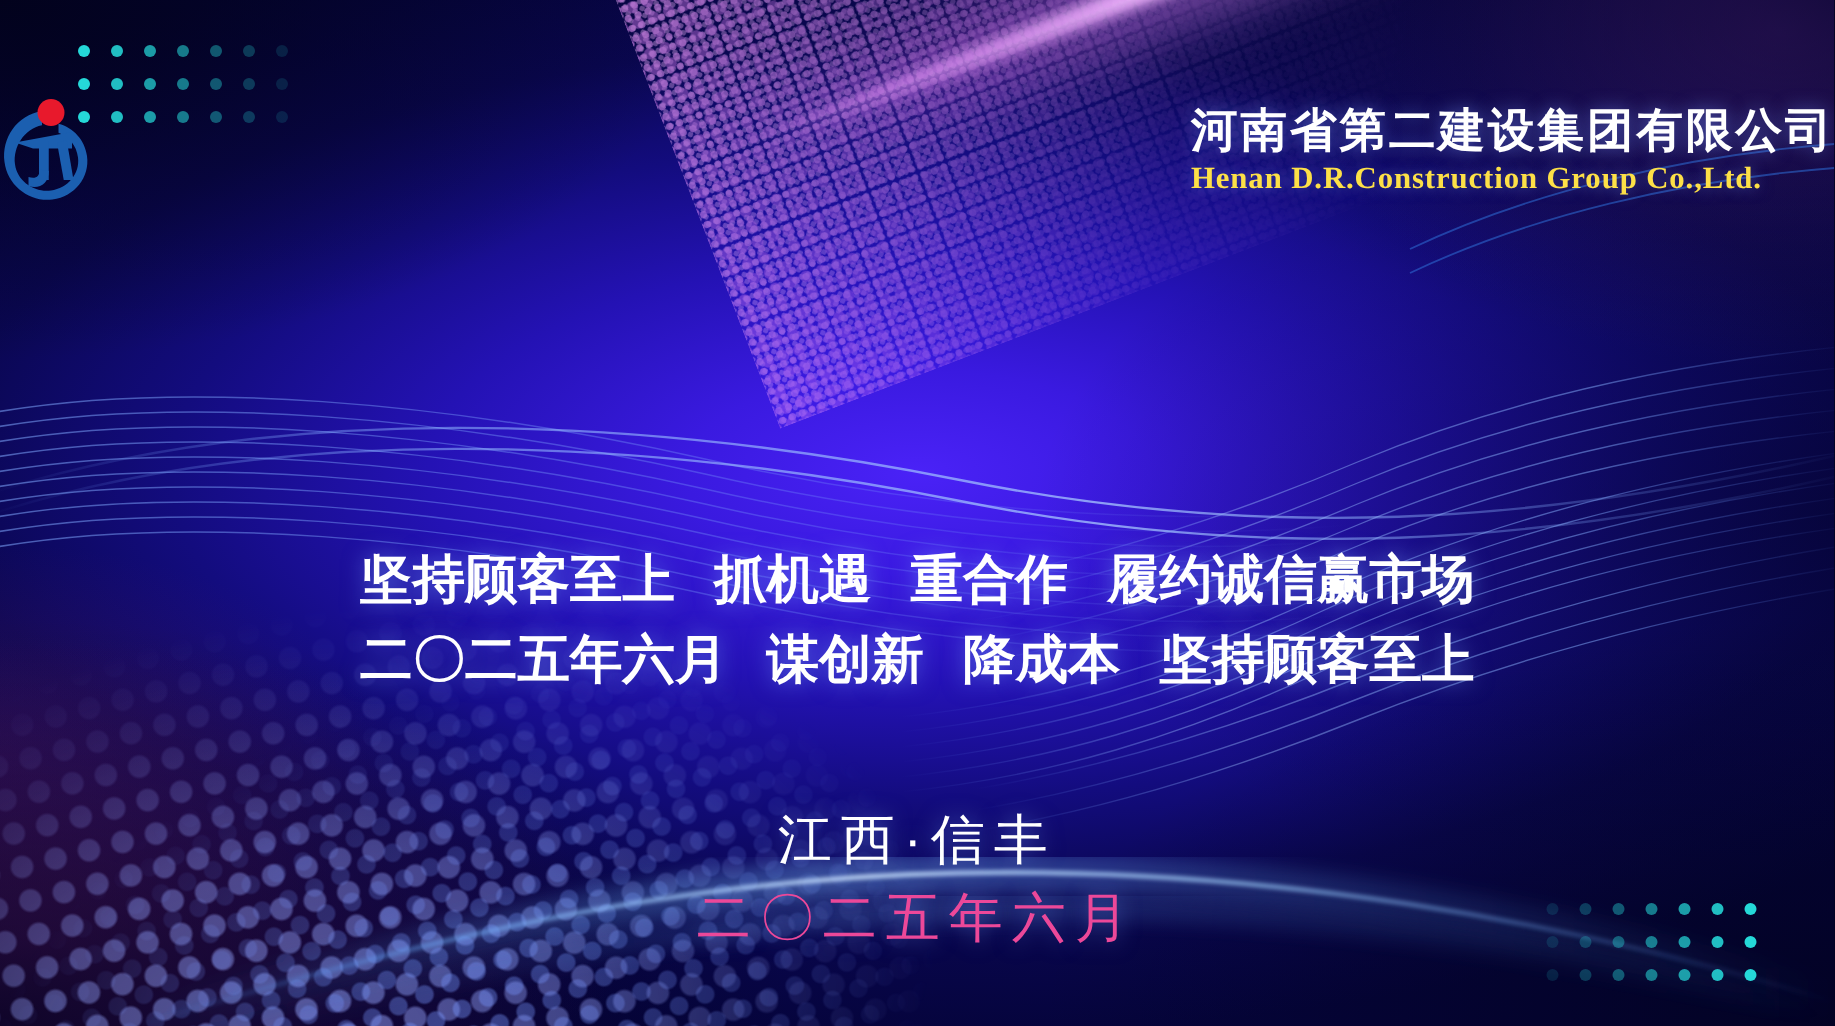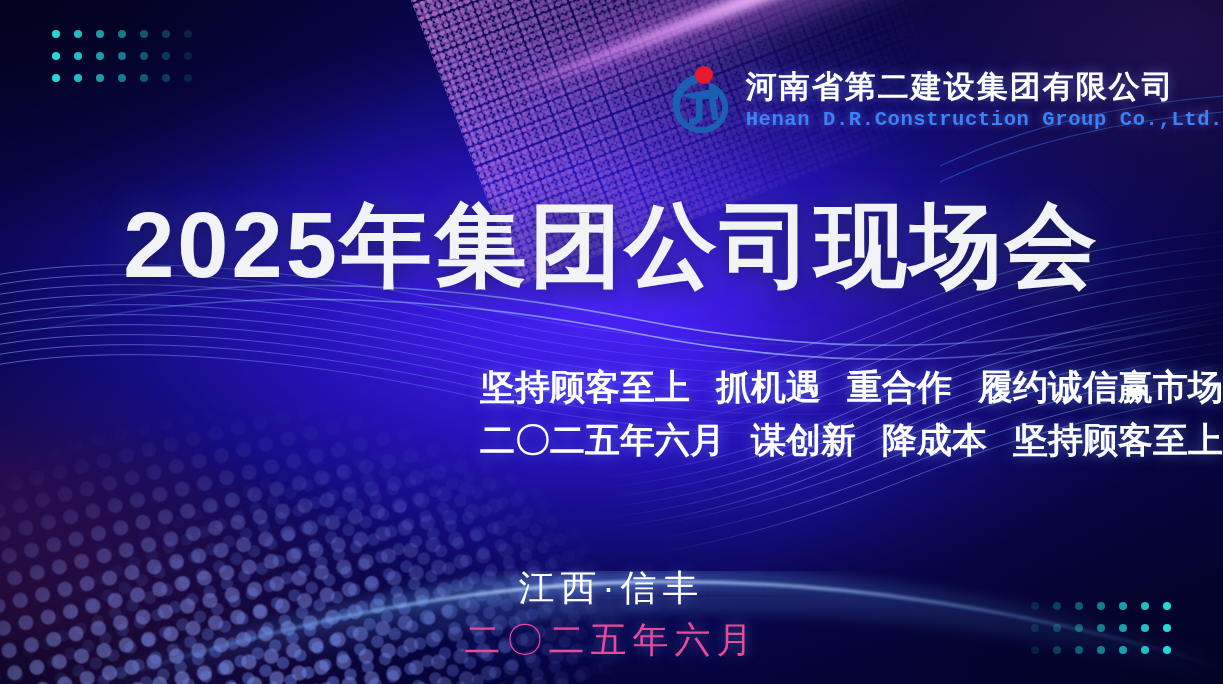--- a/index.html
+++ b/index.html
@@ -119,53 +119,53 @@
   .dotgrid i{display:block;width:8px;height:8px;border-radius:50%;background:#25d8d8;}
   #dotgrid-topleft{left:52px;top:30px;}
   #dotgrid-bottomright{right:52px;bottom:30px;}
 
   
   #content{position:absolute;inset:0;}
 
   
   #logo-block{
     position:absolute;left:0;right:0;top:62px;
-    display:flex;align-items:center;justify-content:flex-end;gap:14px;
+    display:flex;align-items:center;justify-content:space-between;gap:14px;
   }
   #logo-mark{width:62px;height:78px;flex:0 0 auto;}
   #logo-text{display:flex;flex-direction:column;align-items:flex-start;}
   #company-name-cn{
     font-size:31px;font-weight:700;color:#ffffff;letter-spacing:2px;line-height:1.18;
     text-shadow:0 0 12px rgba(120,150,255,.55);white-space:nowrap;
   }
   #company-name-en{
-    font-family:Liberation Mono, monospace;
-    font-size:20.5px;font-weight:700;color:#3b82f6;letter-spacing:.6px;line-height:1.25;
+    font-family:Liberation Serif, serif;
+    font-size:20.5px;font-weight:700;color:#fde047;letter-spacing:.6px;line-height:1.25;
     margin-top:2px;white-space:nowrap;
     text-shadow:0 0 10px rgba(120,150,255,.5);
   }
 
   
   #main-title{
     position:absolute;left:0;right:0;top:196px;text-align:center;
     font-size:92px;font-weight:700;color:#f2f3f7;letter-spacing:3px;line-height:1.08;
     white-space:nowrap;
     text-shadow:0 4px 26px rgba(10,10,60,.75), 0 0 40px rgba(150,175,255,.30);
   }
 
   
-  #slogans{position:absolute;left:0;right:0;top:360px;text-align:right;}
+  #slogans{position:absolute;left:0;right:0;top:360px;text-align:center;}
   .slogan-line{
     font-size:35px;font-weight:700;color:#ffffff;line-height:1.52;white-space:nowrap;
     text-shadow:0 0 14px rgba(120,160,255,.55);
   }
   .slogan-line .gap{display:inline-block;width:26px;}
 
   
-  #footer{position:absolute;left:0;right:0;top:534px;text-align:center;margin-top:28px;}
+  #footer{position:absolute;left:0;right:0;top:534px;text-align:center;}
   #footer-place{
     font-size:36px;font-weight:400;color:#ffffff;letter-spacing:6px;line-height:1.45;
     white-space:nowrap;text-shadow:0 0 14px rgba(120,160,255,.5);
   }
   #footer-date{
     font-size:36px;font-weight:400;color:#ec4899;letter-spacing:6px;line-height:1.45;
     white-space:nowrap;text-shadow:0 0 14px rgba(120,160,255,.5);
   }
 </style>
 </head>
@@ -343,21 +343,20 @@
 
         <path d="M38 33 L 44.5 31.5 L 49 58 L 42.5 58 Z" fill="#1b5fb0"></path>
       </svg>
 
       <div id="logo-text">
         <div id="company-name-cn">河南省第二建设集团有限公司</div>
         <div id="company-name-en">Henan D.R.Construction Group Co.,Ltd.</div>
       </div>
     </div>
 
-    <div id="main-title">2025年集团公司现场会</div>
 
     <div id="slogans">
       <div class="slogan-line">
         <span>坚持顾客至上</span><span class="gap"></span><span>抓机遇</span><span class="gap"></span><span>重合作</span><span class="gap"></span><span>履约诚信赢市场</span>
       </div>
       <div class="slogan-line">
         <span>二〇二五年六月</span><span class="gap"></span><span>谋创新</span><span class="gap"></span><span>降成本</span><span class="gap"></span><span>坚持顾客至上</span>
       </div>
     </div>
 

